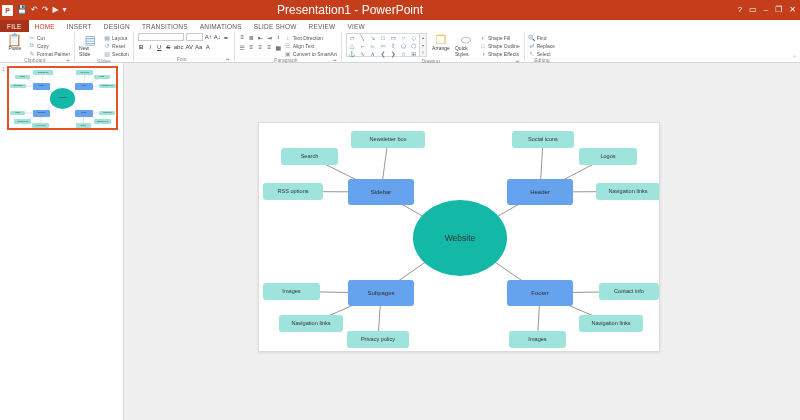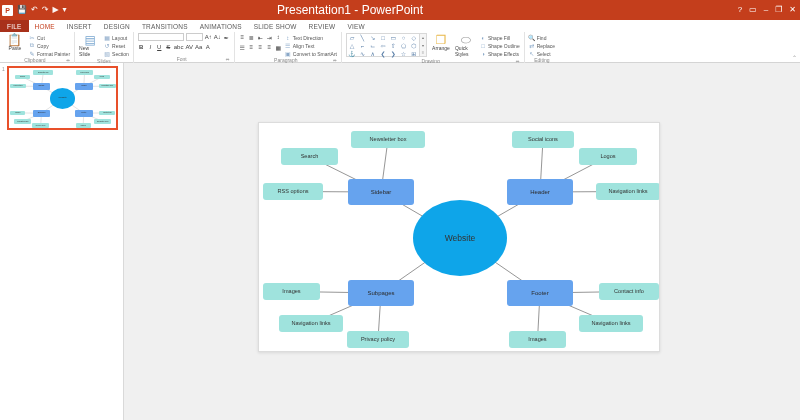--- a/index.html
+++ b/index.html
@@ -155,21 +155,21 @@
     justify-content: center; text-align: center;
     color: #333333; line-height: 1.05;
   }
   .node.leaf {
     background: #9fe3dd; border-radius: 3px; font-size: 5.6px;
   }
   .node.branch {
     background: #66a3ee; border-radius: 3px; font-size: 6px; color: #2b2b2b;
   }
   .node.center {
-    background: #0ea5e9; border-radius: 50%; font-size: 8.5px; color: #333;
+    background: #14b8a6; border-radius: 50%; font-size: 8.5px; color: #333;
   }
   
   .tn .node.leaf { font-size: 1.6px; border-radius: 1px; }
   .tn .node.branch { font-size: 1.7px; border-radius: 1px; }
   .tn .node.center { font-size: 2.4px; }
 </style>
 </head>
 <body>
 
 <div id="app">

